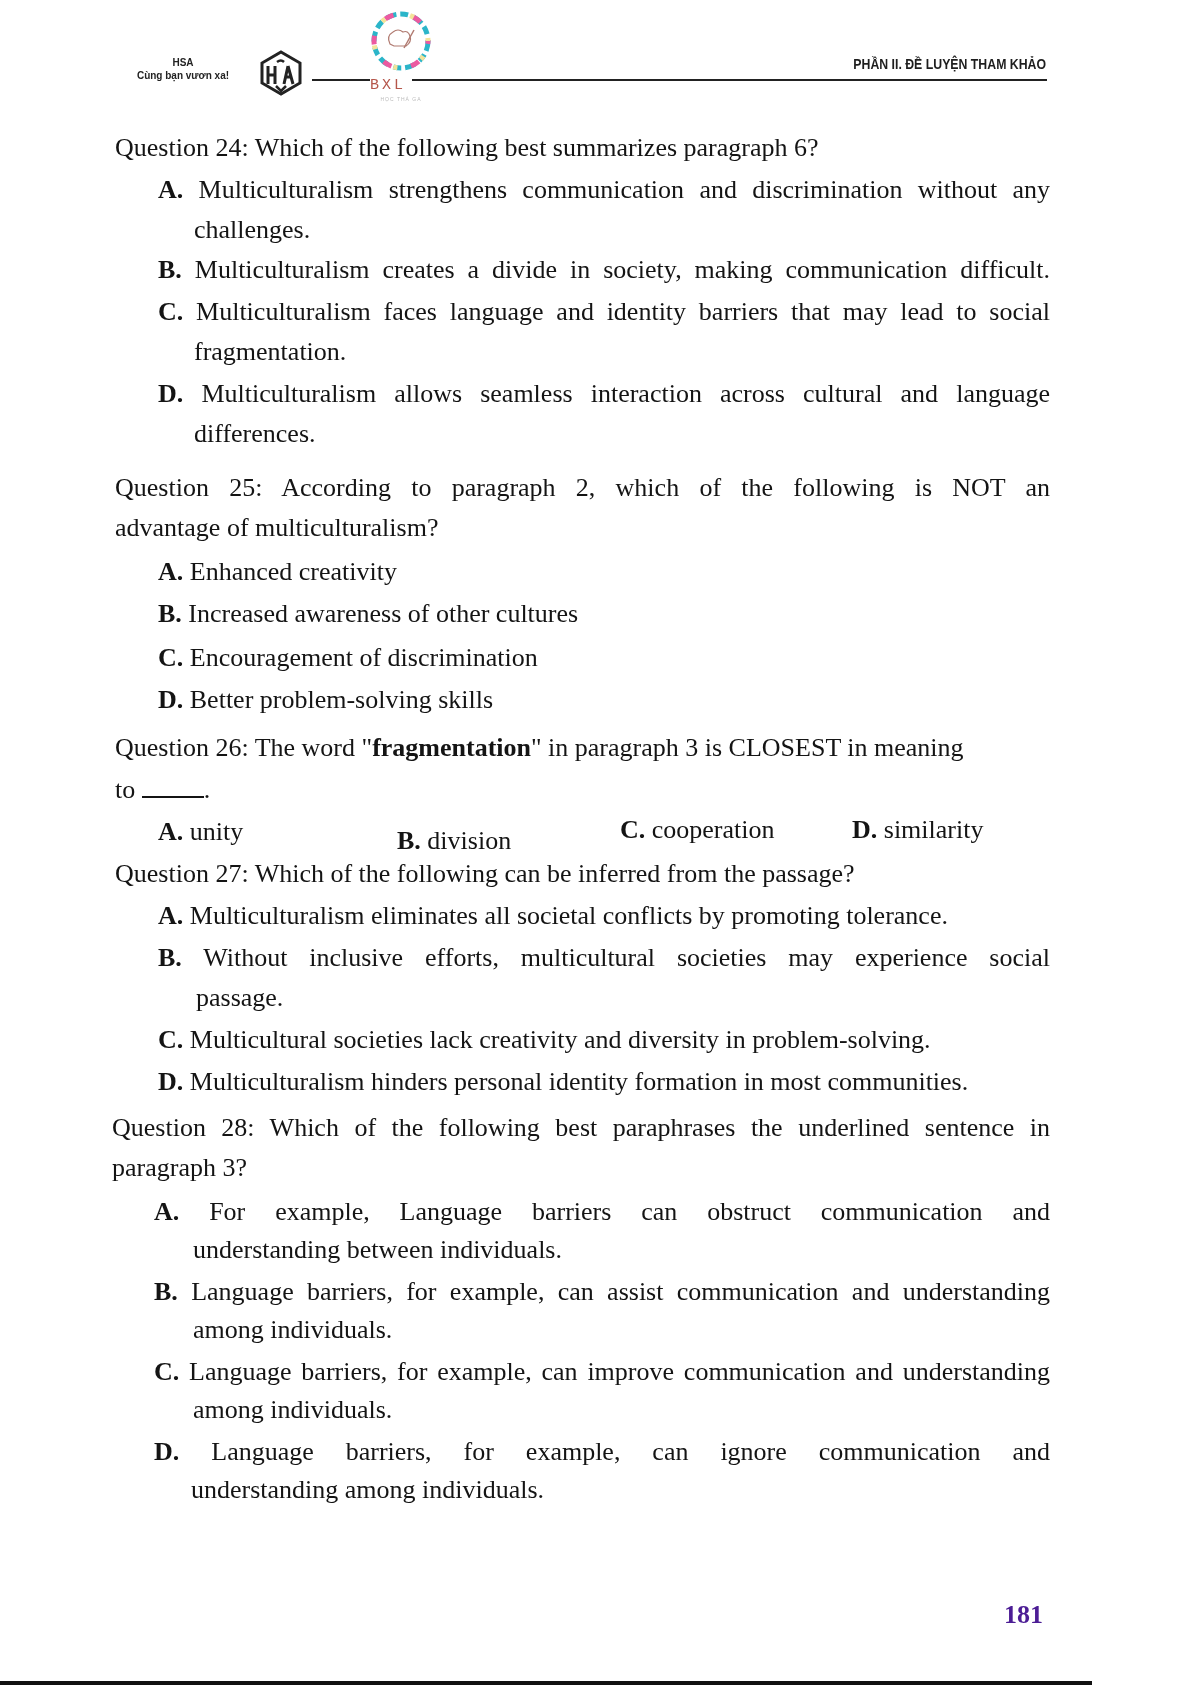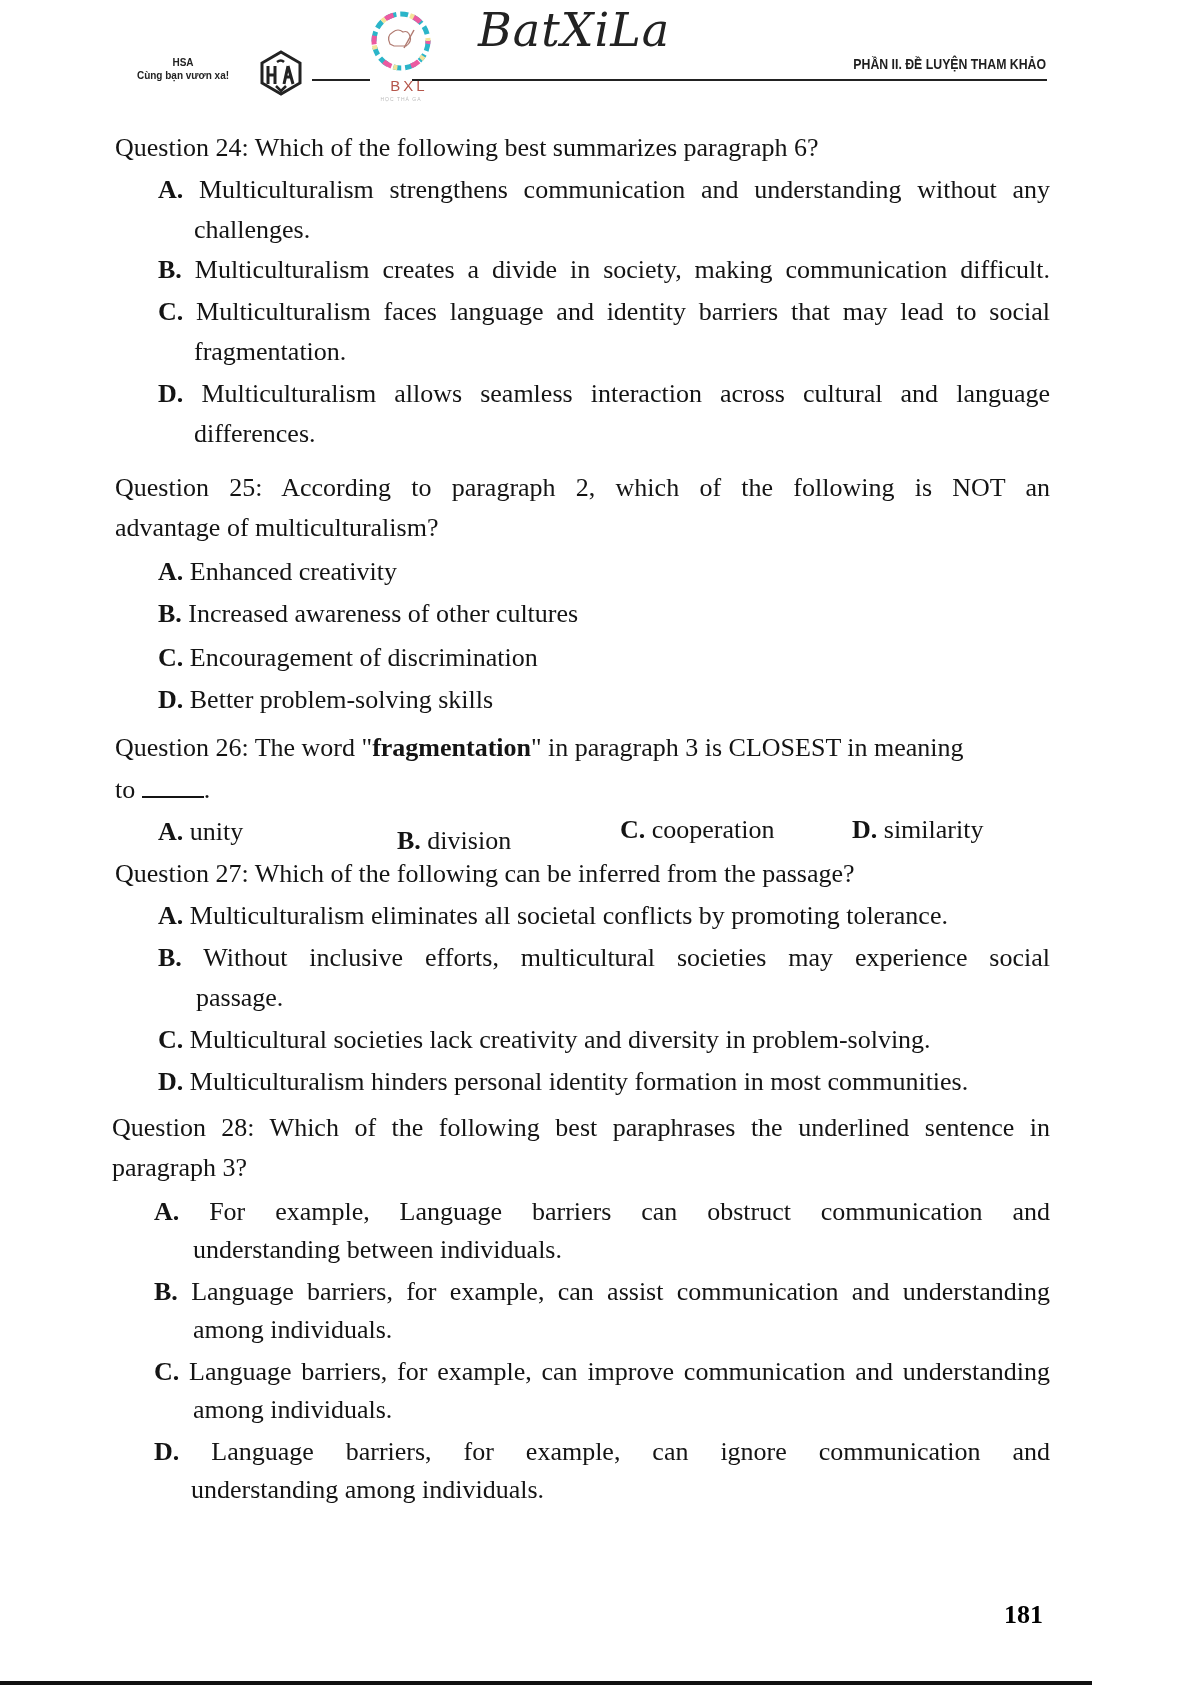--- a/index.html
+++ b/index.html
@@ -9,39 +9,39 @@
     color: #141414;
   }
   
   .header { position: absolute; left: 0; top: 0; width: 1192px; height: 110px; }
   .hsa-text { position: absolute; left: 118px; top: 56px; width: 130px; text-align: center;
     font-family: "Liberation Sans", "DejaVu Sans", sans-serif; font-weight: bold; font-size: 10px; line-height: 13px; color: #222; }
   .hsa-logo { position: absolute; left: 258px; top: 50px; width: 46px; height: 46px; }
   .header-rule-left { position: absolute; left: 312px; top: 79px; width: 58px; border-top: 2px solid #222; }
   .header-rule { position: absolute; left: 412px; top: 79px; width: 635px; border-top: 2px solid #222; }
   .bxl-logo { position: absolute; left: 368px; top: 8px; width: 66px; height: 66px; }
-  .bxl-text { position: absolute; left: 378px; top: 78px; width: 62px; text-align: center;
-    font-family: Liberation Sans, sans-serif; font-size: 15px; letter-spacing: 3px; color: #b5564b; line-height: 16px; }
+  .bxl-text { position: absolute; left: 370px; top: 78px; width: 62px; 
+    font-family: Liberation Mono, monospace; font-size: 15px; letter-spacing: 3px; color: #b5564b; line-height: 16px; }
   .bxl-sub { position: absolute; left: 370px; top: 96px; width: 62px; text-align: center;
     font-family: "Liberation Sans", sans-serif; font-size: 5px; letter-spacing: 1px; color: #bbb; }
   .brand-title { position: absolute; left: 478px; top: 2px; font-family: "DejaVu Serif", serif; font-style: italic;
     font-size: 46px; color: #222; line-height: 56px; letter-spacing: 1px; }
   .section-label { position: absolute; right: 146px; top: 55px; font-family: "Liberation Sans", "DejaVu Sans", sans-serif;
     font-weight: bold; font-size: 15px; color: #1e1e1e; transform: scaleX(0.82); transform-origin: right center; letter-spacing: 0px; }
 
   
   .content { position: absolute; left: 0; top: 0; width: 1192px; }
   .line { position: absolute; font-size: 26px; line-height: 34px; white-space: nowrap; }
   .line.justify { text-align: justify; text-align-last: justify; white-space: normal; }
   .q-label { font-weight: normal; }
   .opt-label { font-weight: bold; }
   .b { font-weight: bold; }
   .blank { display: inline-block; width: 62px; border-bottom: 2px solid #141414; height: 22px; vertical-align: baseline; }
 
-  .page-number { position: absolute; left: 1004px; top: 1600px; font-size: 26px; font-weight: bold; color: #000000; }
+  .page-number { position: absolute; left: 1004px; top: 1600px; font-size: 26px; font-weight: bold; color: #4c1d95; }
   .bottom-rule { position: absolute; left: 0; top: 1681px; width: 1092px; height: 4px; background: #111; }
 </style>
 </head>
 <body>
 
 <div class="header">
   <div class="hsa-text">
     <div>HSA</div>
     <div>Cùng bạn vươn xa!</div>
   </div>
@@ -54,35 +54,34 @@
   <div class="header-rule-left"></div>
   <svg class="bxl-logo" viewBox="0 0 66 66">
     <circle cx="33" cy="33" r="27" fill="none" stroke="#2bb5c9" stroke-width="5" stroke-dasharray="10 4 8 6"></circle>
     <circle cx="33" cy="33" r="27" fill="none" stroke="#ec5aa0" stroke-width="5" stroke-dasharray="9 20" stroke-dashoffset="6"></circle>
     <circle cx="33" cy="33" r="27" fill="none" stroke="#f3e39a" stroke-width="5" stroke-dasharray="4 26" stroke-dashoffset="14"></circle>
     <path d="M22 36 Q18 28 25 24 Q30 20 35 24 Q40 22 42 28 Q44 34 38 38 L26 38 Z" fill="none" stroke="#b07a70" stroke-width="1.2"></path>
     <path d="M36 40 L46 22" stroke="#b07a70" stroke-width="1.5"></path>
   </svg>
   <div class="bxl-text">BXL</div>
   <div class="bxl-sub">HỌC THẢ GA</div>
-  <div class="brand-title">BatXiLa</div>
   <div class="header-rule"></div>
   <div class="section-label">PHẦN II. ĐỀ LUYỆN THAM KHẢO</div>
 </div>
 
 <div class="content">
 
   <div>
     <div class="line" style="left:115px; top:131px;">
       <span class="q-label">Question 24:</span>
       <span>Which of the following best summarizes paragraph 6?</span>
     </div>
     <div class="line justify" style="left:158px; top:173px; width:892px;">
       <span class="opt-label">A.</span>
-      <span>Multiculturalism strengthens communication and understanding without any</span>
+      <span>Multiculturalism strengthens communication and discrimination without any</span>
     </div>
     <div class="line" style="left:194px; top:213px;">challenges.</div>
     <div class="line justify" style="left:158px; top:253px; width:892px;">
       <span class="opt-label">B.</span>
       <span>Multiculturalism creates a divide in society, making communication difficult.</span>
     </div>
     <div class="line justify" style="left:158px; top:295px; width:892px;">
       <span class="opt-label">C.</span>
       <span>Multiculturalism faces language and identity barriers that may lead to social</span>
     </div>

